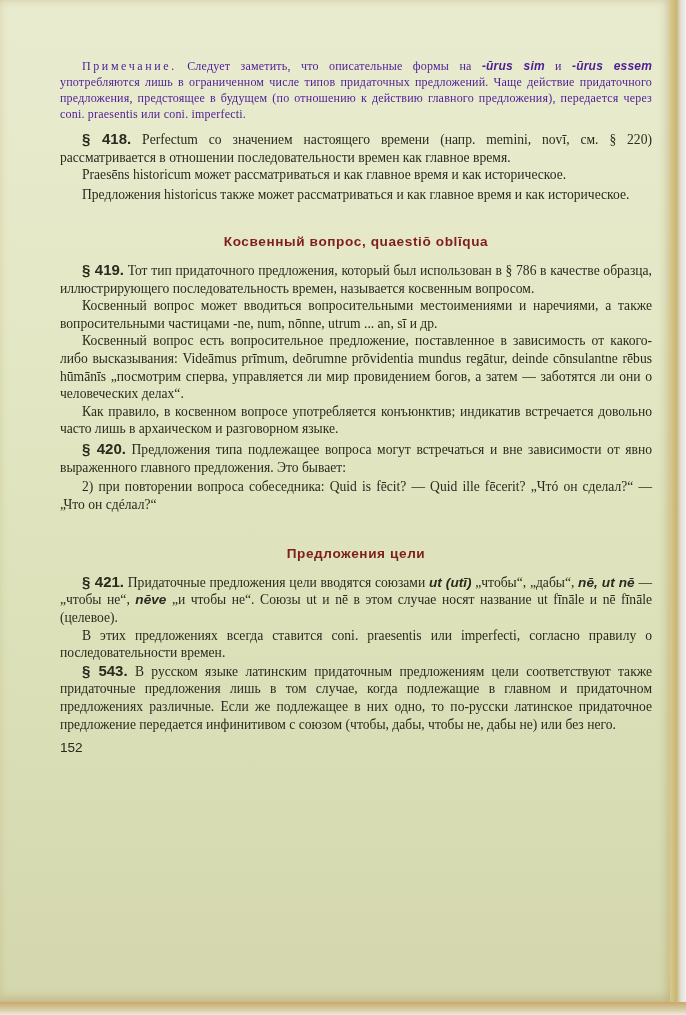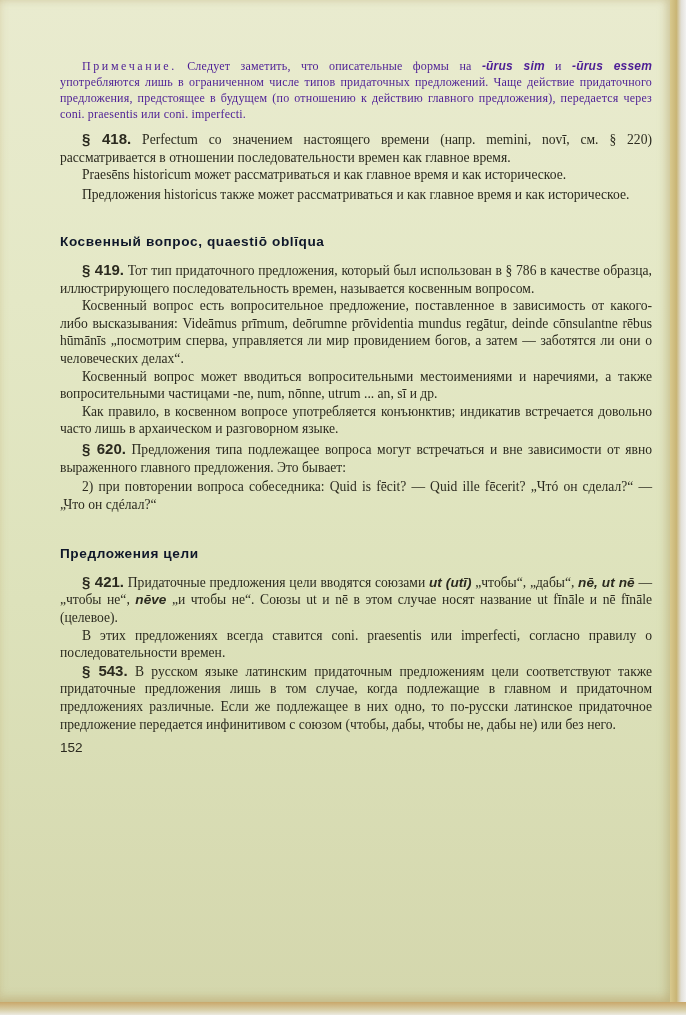--- a/index.html
+++ b/index.html
@@ -58,25 +58,26 @@
       line-height: 16px;
       letter-spacing: 0.2px;
       color: #4c1d95;
     }
     .note .note-label {
       letter-spacing: 2.6px;
     }
     .gap-s { height: 2px; }
     .gap-m { height: 8px; }
     .section-heading {
+      text-align: center;
       font-family: "Liberation Sans", sans-serif;
       font-weight: bold;
       font-size: 13.6px;
       letter-spacing: 0.6px;
-      color: #0f172a;
+      color: #7f1d1d;
       margin: 0;
     }
     .par-num {
       font-family: "Liberation Sans", sans-serif;
       font-weight: bold;
       font-size: 15px;
     }
     .latin-bi {
       font-family: "Liberation Sans", sans-serif;
       font-weight: bold;
@@ -105,26 +106,26 @@
   <p><span class="par-num">§ 418.</span><span> Perfectum со значением настоящего времени (напр. memini, novī, см. § 220) рассматривается в отношении последовательности времен как главное время.</span></p>
   <p>Praesēns historicum может рассматриваться и как главное время и как историческое.</p>
   <div class="gap-s"></div>
   <p>Предложения historicus также может рассматриваться и как главное время и как историческое.</p>
 
   <div style="height:30px"></div>
   <h2 class="section-heading">Косвенный вопрос, quaestiō oblīqua</h2>
   <div style="height:10px"></div>
 
   <p><span class="par-num">§ 419.</span><span> Тот тип придаточного предложения, который был использован в § 786 в качестве образца, иллюстрирующего последовательность времен, называется косвенным вопросом.</span></p>
+  <p>Косвенный вопрос может вводиться вопросительными местоимениями и наречиями, а также вопросительными частицами -ne, num, nōnne, utrum ... an, sī и др.</p>
   <p>Косвенный вопрос есть вопросительное предложение, поставленное в зависимость от какого-либо высказывания: Videāmus prīmum, deōrumne prōvidentia mundus regātur, deinde cōnsulantne rēbus hūmānīs „посмотрим сперва, управляется ли мир провидением богов, а затем — заботятся ли они о человеческих делах“.</p>
-  <p>Косвенный вопрос может вводиться вопросительными местоимениями и наречиями, а также вопросительными частицами -ne, num, nōnne, utrum ... an, sī и др.</p>
   <p>Как правило, в косвенном вопросе употребляется конъюнктив; индикатив встречается довольно часто лишь в архаическом и разговорном языке.</p>
 
   <div class="gap-s"></div>
-  <p><span class="par-num">§ 620.</span><span> Предложения типа подлежащее вопроса могут встречаться и вне зависимости от явно выраженного главного предложения. Это бывает:</span></p>
+  <p><span class="par-num">§ 420.</span><span> Предложения типа подлежащее вопроса могут встречаться и вне зависимости от явно выраженного главного предложения. Это бывает:</span></p>
   <div class="gap-s"></div>
   <p>2) при повторении вопроса собеседника: Quid is fēcit? — Quid ille fēcerit? „Чтó он сделал?“ — „Что он сдéлал?“</p>
 
   <div style="height:32px"></div>
   <h2 class="section-heading">Предложения цели</h2>
   <div style="height:10px"></div>
 
   <p><span class="par-num">§ 421.</span><span> Придаточные предложения цели вводятся союзами </span><span class="latin-bi">ut (utī)</span><span> „чтобы“, „дабы“, </span><span class="latin-bi">nē, ut nē</span><span> — „чтобы не“, </span><span class="latin-bi">nēve</span><span> „и чтобы не“. Союзы ut и nē в этом случае носят название ut fīnāle и nē fīnāle (целевое).</span></p>
   <p>В этих предложениях всегда ставится coni. praesentis или imperfecti, согласно правилу о последовательности времен.</p>
 

